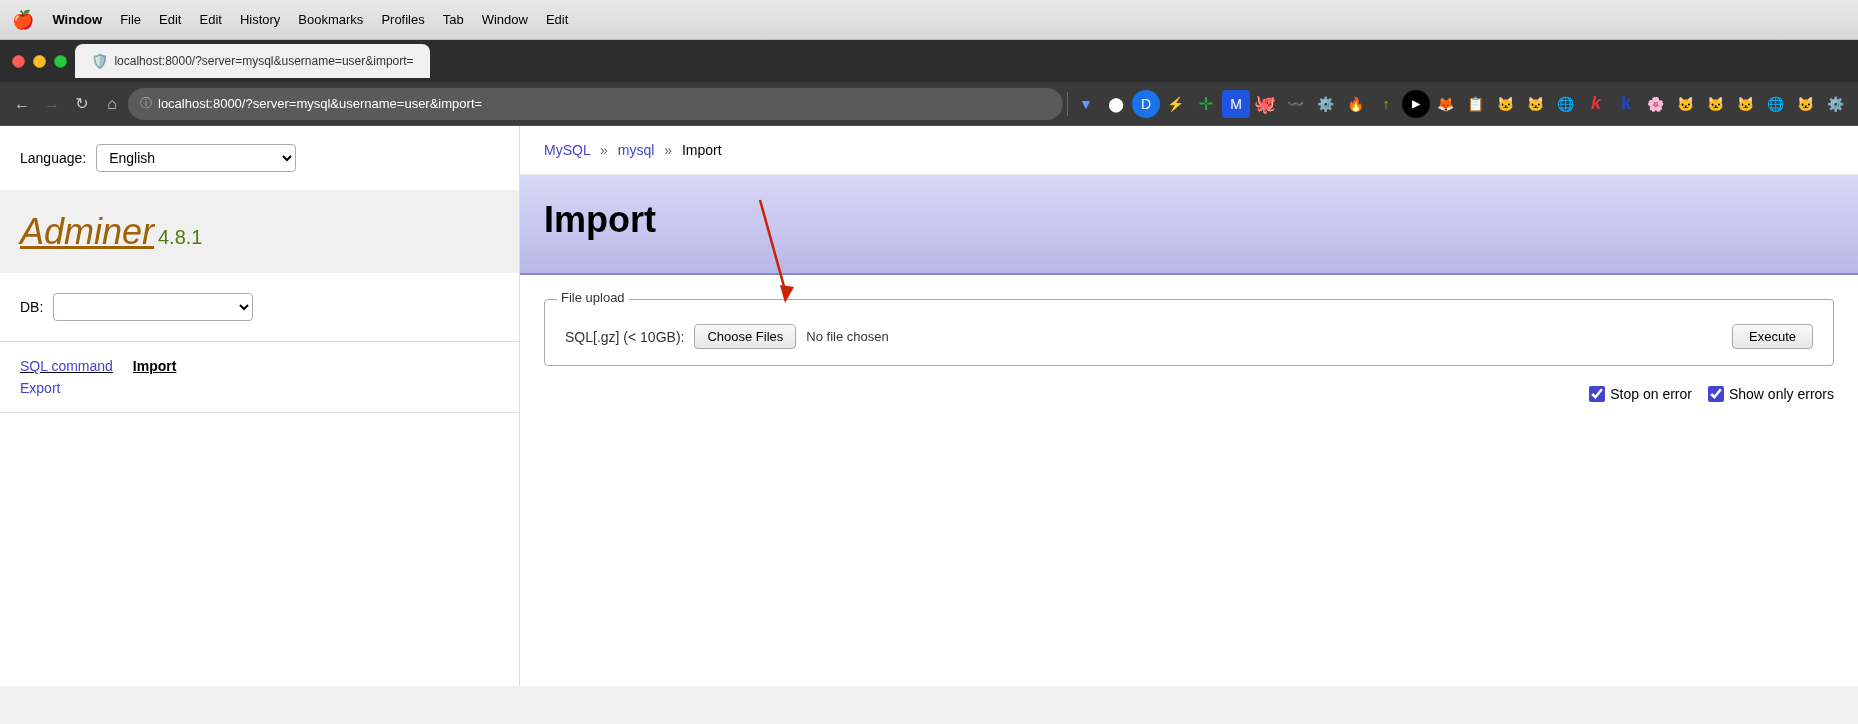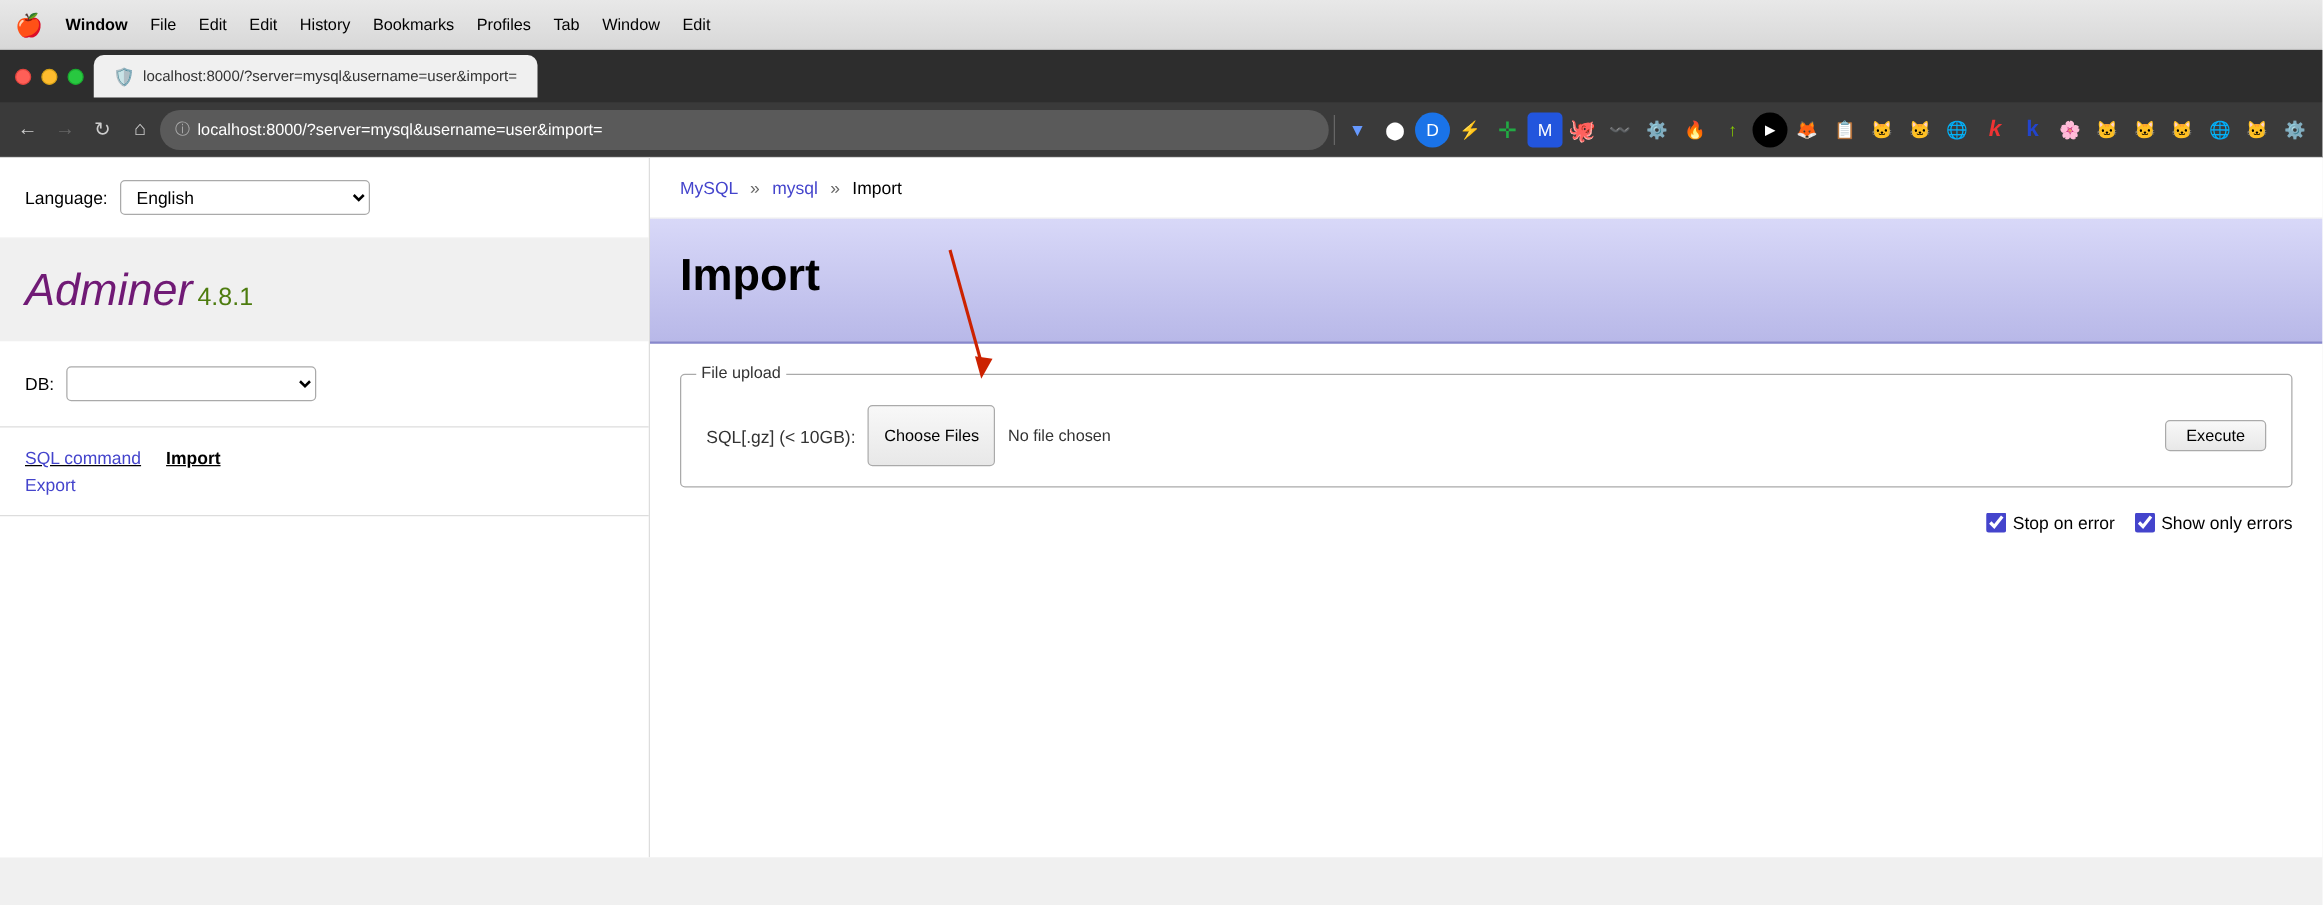--- a/index.html
+++ b/index.html
@@ -122,22 +122,23 @@
       background: #fff;
       min-width: 200px;
     }
     .sidebar-brand {
       padding: 20px 20px;
       background: #f0f0f0;
     }
     .brand-title {
       font-size: 36px;
       font-style: italic;
-      color: #701a75;
+      color: #a16207;
       font-weight: 300;
+      text-decoration: underline;
     }
     .brand-version {
       font-size: 20px;
       color: #4d7c0f;
       font-weight: 300;
     }
     .sidebar-db {
       padding: 20px 20px;
       display: flex;
       align-items: center;
@@ -228,21 +229,21 @@
       align-items: center;
       gap: 10px;
       margin-top: 8px;
     }
     .file-upload-label {
       font-size: 14px;
       color: #333;
       white-space: nowrap;
     }
     .choose-files-btn {
-      padding: 16px 12px;
+      padding: 4px 12px;
       font-size: 13px;
       border: 1px solid #aaa;
       border-radius: 4px;
       background: linear-gradient(to bottom, #f8f8f8, #e8e8e8);
       cursor: pointer;
       color: #000;
       text-align: right;
     }
     .no-file-text {
       font-size: 13px;

